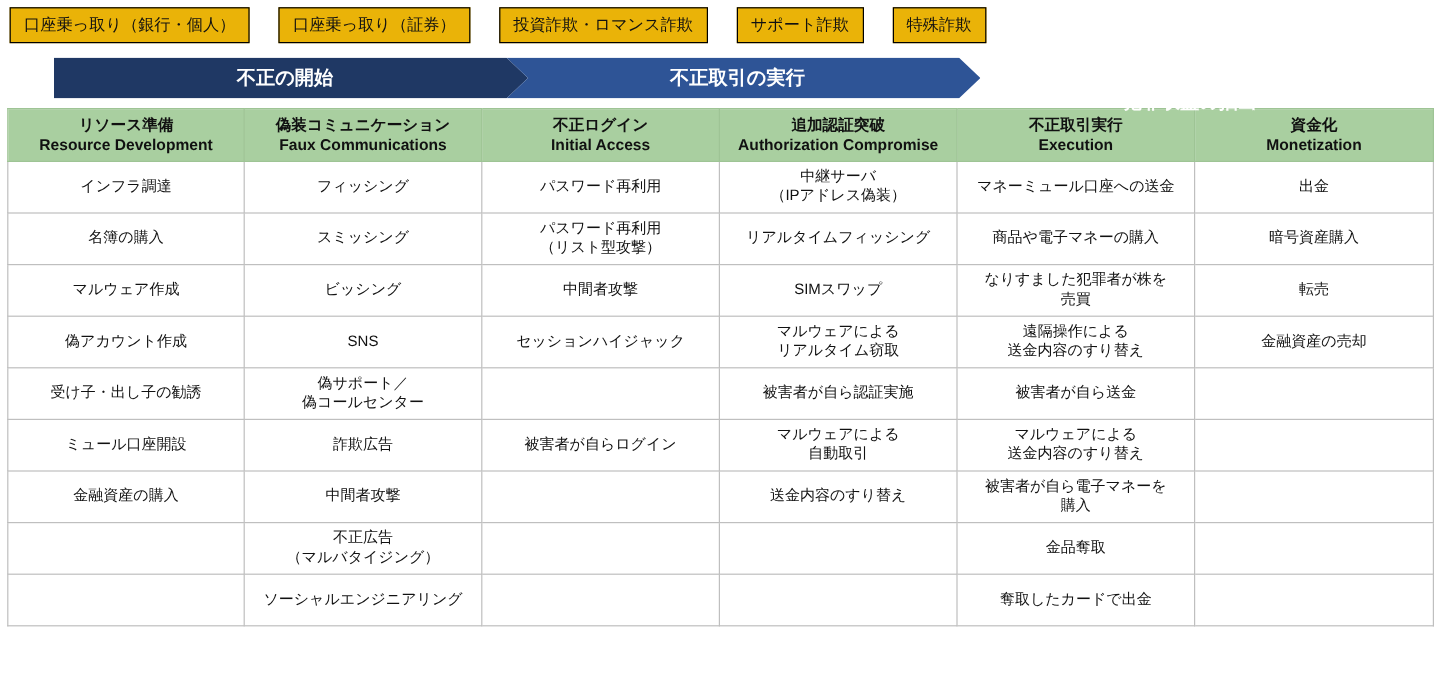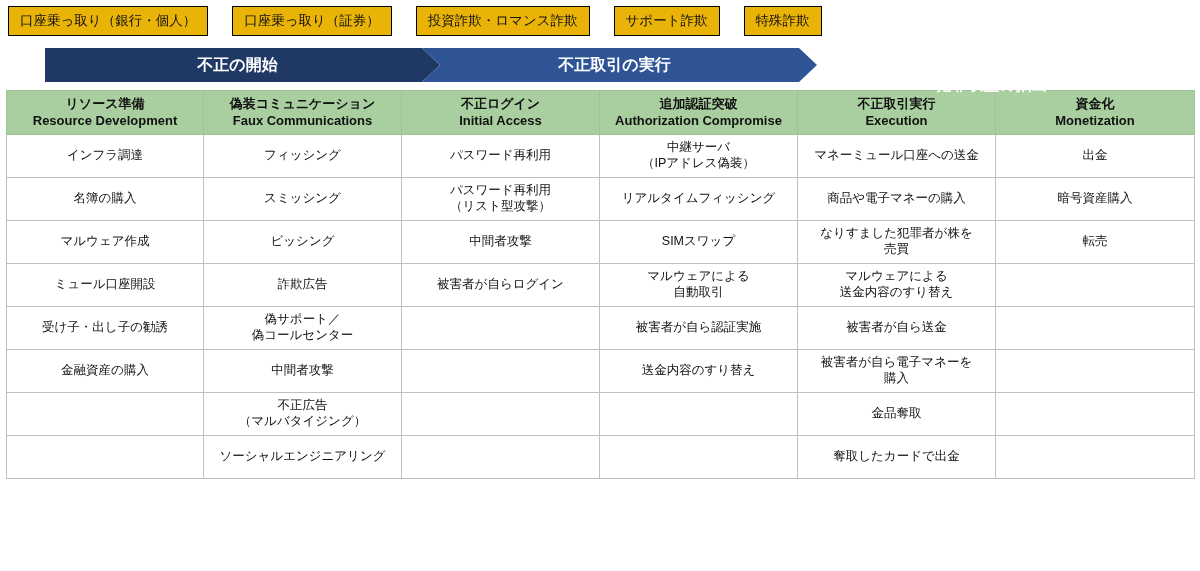--- a/index.html
+++ b/index.html
@@ -205,36 +205,44 @@
         </tr>
         <tr>
           <td>マルウェア作成</td>
           <td>ビッシング</td>
           <td>中間者攻撃</td>
           <td>SIMスワップ</td>
           <td>なりすました犯罪者が株を<br>売買</td>
           <td>転売</td>
         </tr>
         <tr>
+          <td>偽アカウント作成</td>
+          <td>SNS</td>
+          <td>セッションハイジャック</td>
+          <td>マルウェアによる<br>リアルタイム窃取</td>
+          <td>遠隔操作による<br>送金内容のすり替え</td>
+          <td>金融資産の売却</td>
+        </tr>
+        <tr>
+          <td>受け子・出し子の勧誘</td>
+          <td>偽サポート／<br>偽コールセンター</td>
+          <td></td>
+          <td>被害者が自ら認証実施</td>
+          <td>被害者が自ら送金</td>
+          <td></td>
+        </tr>
+        <tr>
           <td>ミュール口座開設</td>
           <td>詐欺広告</td>
           <td>被害者が自らログイン</td>
           <td>マルウェアによる<br>自動取引</td>
           <td>マルウェアによる<br>送金内容のすり替え</td>
           <td></td>
         </tr>
         <tr>
-          <td>受け子・出し子の勧誘</td>
-          <td>偽サポート／<br>偽コールセンター</td>
-          <td></td>
-          <td>被害者が自ら認証実施</td>
-          <td>被害者が自ら送金</td>
-          <td></td>
-        </tr>
-        <tr>
           <td>金融資産の購入</td>
           <td>中間者攻撃</td>
           <td></td>
           <td>送金内容のすり替え</td>
           <td>被害者が自ら電子マネーを<br>購入</td>
           <td></td>
         </tr>
         <tr>
           <td></td>
           <td>不正広告<br>（マルバタイジング）</td>

